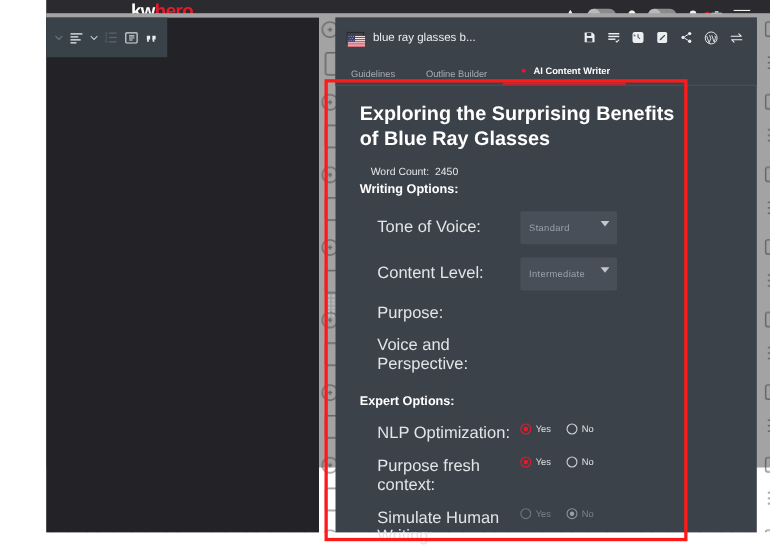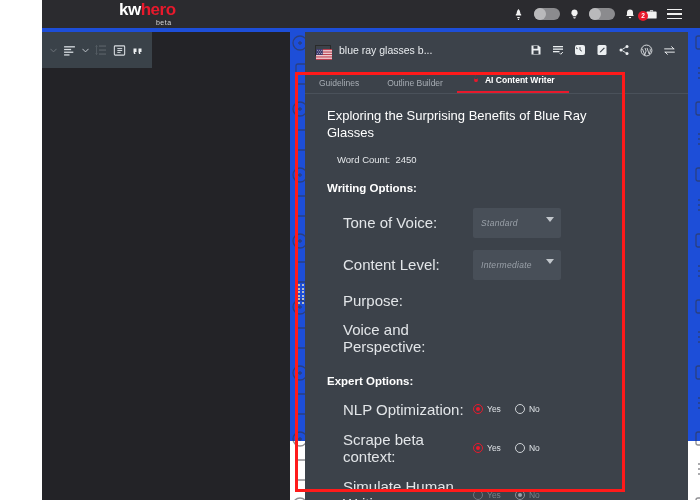--- a/index.html
+++ b/index.html
@@ -47,22 +47,22 @@
     background:#e8192c; color:#fff; font-size:6.5px; font-weight:bold;
     min-width:10px; height:10px; border-radius:50%;
     display:flex; align-items:center; justify-content:center;
     padding:0 2px;
   }
   .hamburger { display:flex; flex-direction:column; gap:3px; }
   .hamburger span { display:block; width:15px; height:1.6px; background:#f0f0f0; }
 
   
   .workspace {
-    position:absolute; left:42px; top:28px; width:658px; height:413px;
-    background:#1d4ed8;
+    position:absolute; left:42px; top:12px; width:658px; height:413px;
+    background:#a3a3a3;
   }
   .wm {
     position:absolute; inset:0;
     opacity:.55;
   }
 
   
   .editor-panel {
     position:absolute; left:0px; top:4px; width:248px; height:468px;
     background:#232327;
@@ -98,51 +98,50 @@
     border-bottom:1px solid #4a515a;
   }
   .tab {
     font-size:8.5px; color:#a7adb4; padding: 0 14px 5px 14px;
     display:flex; align-items:center; gap:4px; white-space:nowrap;
   }
   .tab.active { color:#ffffff; font-weight:bold; border-bottom:2px solid #e8192c; }
 
   .rp-body { padding: 14px 18px 0 22px; }
   .article-title {
-    color:#ffffff; font-size:13px; font-weight:normal; line-height:1.3;
+    color:#ffffff; font-size:18px; font-weight:bold; line-height:1.3;
     margin-bottom: 12px; max-width: 290px;
   }
   .word-count {
-    color:#e4e7ea; font-size:9.5px; margin-left: 10px; margin-bottom: 17px;
+    color:#e4e7ea; font-size:9.5px; margin-left: 10px; margin-bottom: 4px;
   }
   .section-head {
     color:#ffffff; font-size:11.5px; font-weight:bold; margin-bottom: 14px;
   }
   .opt-row {
     display:flex; align-items:center; margin-bottom: 12px; padding-left: 16px;
   }
   .opt-label { color:#e2e5e8; font-size:15px; width: 130px; flex:0 0 auto; }
   .select {
     width: 88px; height: 30px; background:#484f58; border-radius:2px;
     display:flex; align-items:center; padding: 0 6px 0 8px;
     position: relative;
-    font-style: italic;
   }
   .select.focused { border-bottom:1.5px solid #b9bec4; background:#4d545d;}
   .select .sv { font-size:8.5px; color:#9aa1a9; letter-spacing:.3px; }
   .select.focused .sv { color:#dfe3e7; }
   .caret {
     position:absolute; right:7px; top:9px;
     width:0; height:0; border-left:4px solid transparent;
     border-right:4px solid transparent; border-top:5px solid #c2c7cc;
   }
 
   .expert-head { margin-top: 20px; }
   .radio-row {
-    display:flex; align-items:center; margin-bottom: 13px; padding-left: 16px;
+    display:flex; align-items:flex-start; margin-bottom: 13px; padding-left: 16px;
   }
   .radio-row .opt-label { width: 130px; }
   .radio {
     display:flex; align-items:center; gap:4px; margin-right: 14px;
   }
   .rdot {
     width:10px; height:10px; border-radius:50%;
     border:1.5px solid #cfd3d7; position:relative; flex:0 0 auto;
   }
   .rdot.on { border-color:#e8192c; }
@@ -452,21 +451,21 @@
             <span class="rdot on"></span>
             <span class="rlabel">Yes</span>
           </span>
           <span class="radio">
             <span class="rdot"></span>
             <span class="rlabel">No</span>
           </span>
         </div>
 
         <div class="radio-row">
-          <span class="opt-label">Scrape beta context:</span>
+          <span class="opt-label">Purpose fresh context:</span>
           <span class="radio">
             <span class="rdot on"></span>
             <span class="rlabel">Yes</span>
           </span>
           <span class="radio">
             <span class="rdot"></span>
             <span class="rlabel">No</span>
           </span>
         </div>
 

